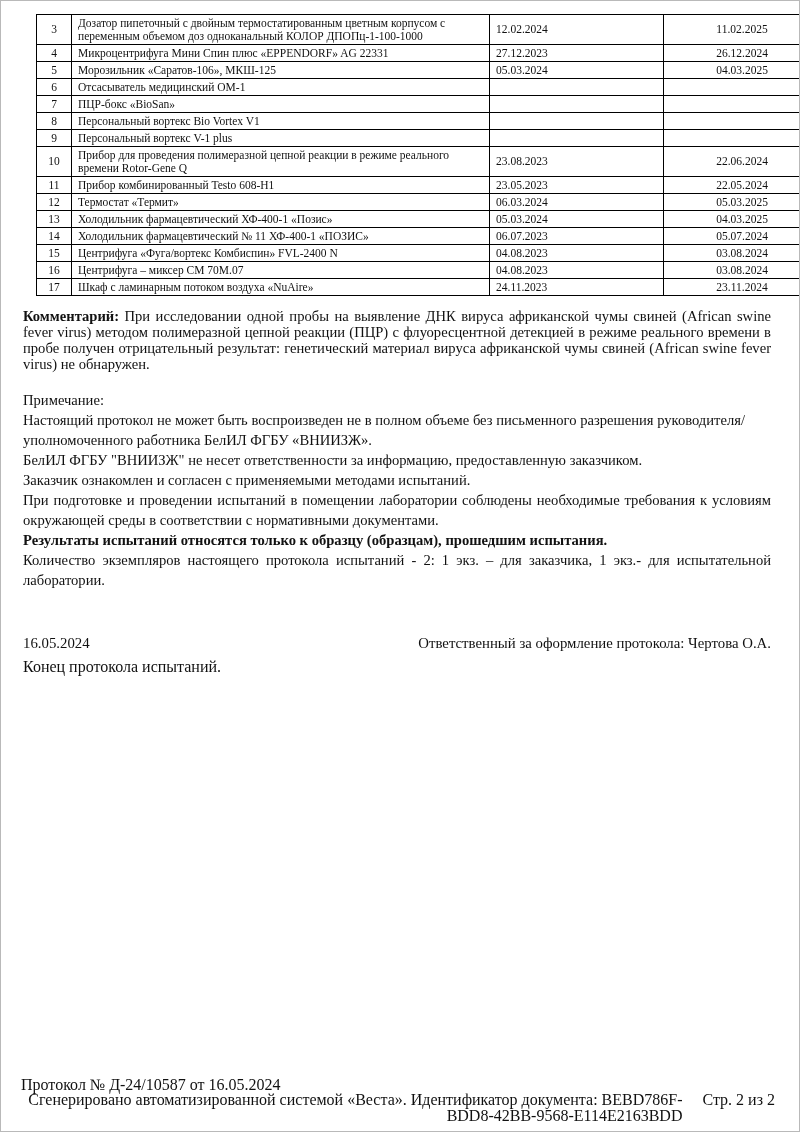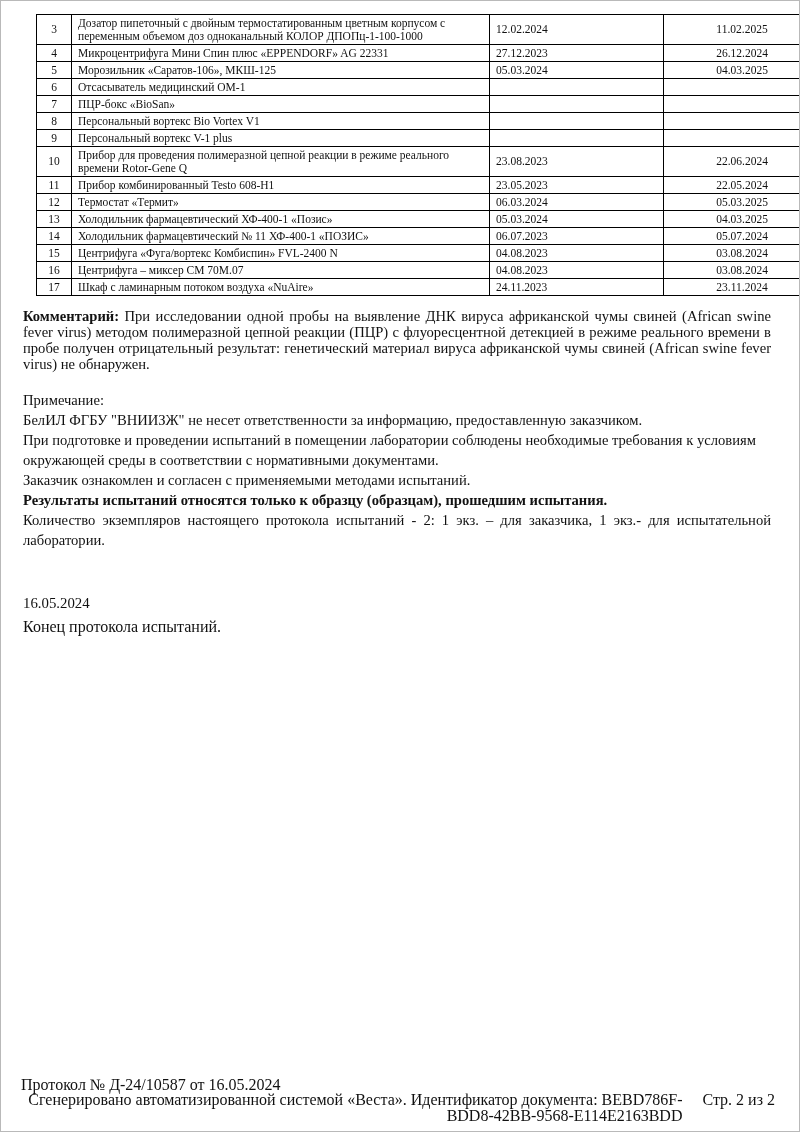--- a/index.html
+++ b/index.html
@@ -182,30 +182,32 @@
             <td class="td-date2">23.11.2024</td>
           </tr>
         </tbody>
     </table>
 
     <p class="para justify comment"><span class="bold">Комментарий:</span> <span>При исследовании одной пробы на выявление ДНК вируса африканской чумы свиней (African swine fever virus) методом полимеразной цепной реакции (ПЦР) с флуоресцентной детекцией в режиме реального времени в пробе получен отрицательный результат: генетический материал вируса африканской чумы свиней (African swine fever virus) не обнаружен.</span></p>
 
     <div class="notes">
       <p>Примечание:</p>
       <div class="lines">
+          <p>Настоящий протокол не может быть воспроизведен не в полном объеме без письменного разрешения руководителя/уполномоченного работника БелИЛ ФГБУ «ВНИИЗЖ».</p>
           <p>БелИЛ ФГБУ "ВНИИЗЖ" не несет ответственности за информацию, предоставленную заказчиком.</p>
+          <p>Заказчик ознакомлен и согласен с применяемыми методами испытаний.</p>
           <p>При подготовке и проведении испытаний в помещении лаборатории соблюдены необходимые требования к условиям окружающей среды в соответствии с нормативными документами.</p>
-          <p>Заказчик ознакомлен и согласен с применяемыми методами испытаний.</p>
         </div>
       <p class="result-line">Результаты испытаний относятся только к образцу (образцам), прошедшим испытания.</p>
       <p class="copies">Количество экземпляров настоящего протокола испытаний - 2: 1 экз. – для заказчика, 1 экз.- для испытательной лаборатории.</p>
     </div>
 
     <div class="signoff-row">
       <span>16.05.2024</span>
+      <span>Ответственный за оформление протокола: Чертова О.А.</span>
     </div>
     <p class="end-line">Конец протокола испытаний.</p>
 
   </div>
 
   <div class="footer">
     <div>Протокол № Д-24/10587 от 16.05.2024</div>
     <div class="footer-line2">
       <span class="footer-gen">Сгенерировано автоматизированной системой «Веста». Идентификатор документа: BEBD786F-BDD8-42BB-9568-E114E2163BDD</span>
       <span class="footer-page">Стр. 2 из 2</span>

